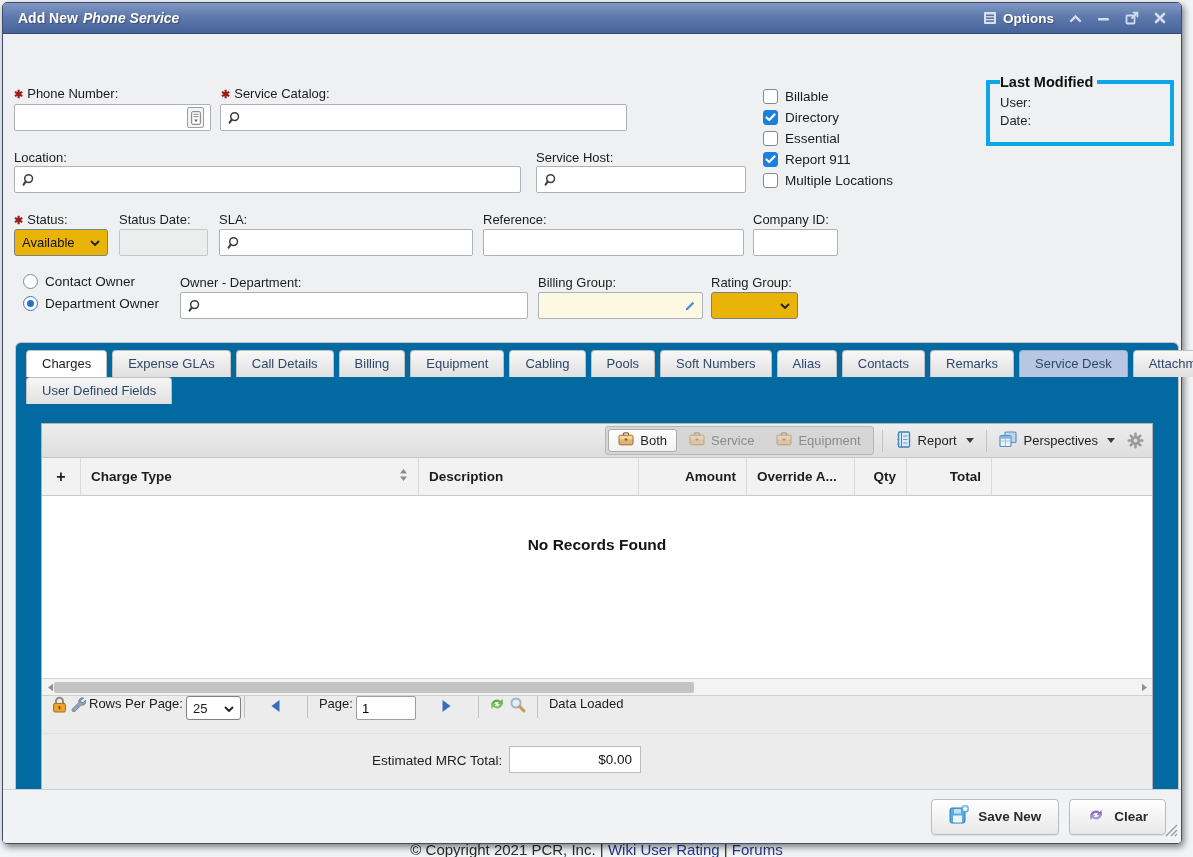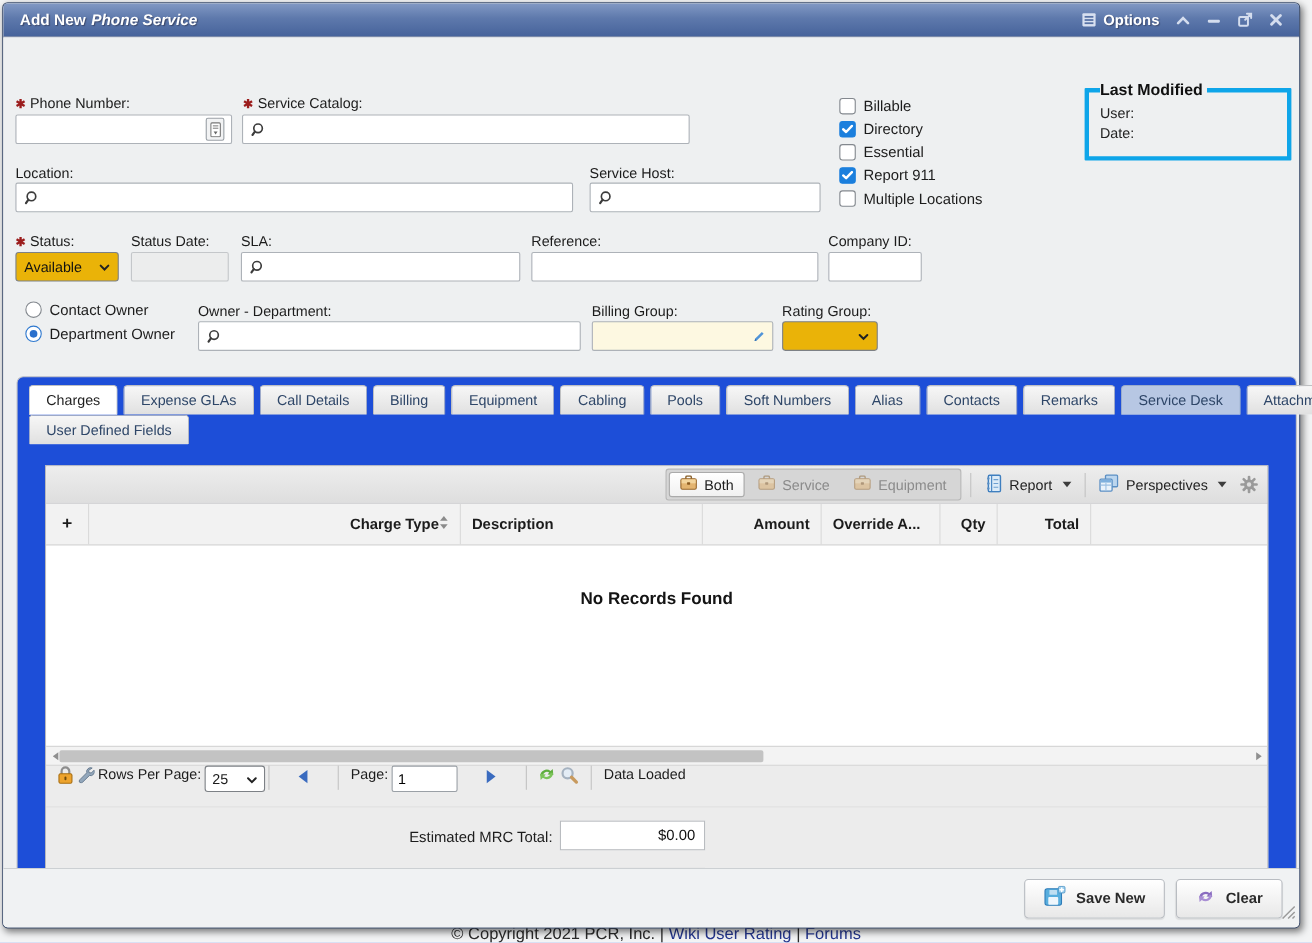--- a/index.html
+++ b/index.html
@@ -41,41 +41,41 @@
   .radio-row{position:absolute;display:flex;align-items:center;gap:7px;cursor:pointer}
   .rad{width:15px;height:15px;border:1px solid #83888e;border-radius:50%;background:#fff;position:relative}
   .rad.sel{border-color:#2f79cf}
   .rad.sel::after{content:"";position:absolute;left:3px;top:3px;width:7px;height:7px;border-radius:50%;background:#2a70cc}
 
   fieldset.lastmod{position:absolute;left:983px;top:40px;width:188px;height:72px;border:4px solid #0ea5e9;border-radius:1px;padding:2px 10px}
   fieldset.lastmod legend{font-size:14.5px;font-weight:bold;color:#101010;padding:0 4px 0 0}
   .lm-line{font-size:13px;color:#222;margin-top:3px}
 
   
-  .tabpanel{position:absolute;left:12px;top:308px;width:1164px;height:463px;background:#1d4ed8;border:1px solid #c3c4c6;border-radius:6px}
+  .tabpanel{position:absolute;left:12px;top:308px;width:1164px;height:463px;background:#0369a1;border:1px solid #c3c4c6;border-radius:6px}
   .tabrow{display:flex;gap:5px;padding:7px 10px 0 10px}
   .tabrow.second{padding-top:0}
   .tab{height:27px;line-height:25px;padding:0 15px;font-size:13px;color:#2e4668;background:linear-gradient(#f7f7f7,#e0e0e0);
     border:1px solid #bfc0c2;border-bottom:none;border-radius:4px 4px 0 0;cursor:pointer;white-space:nowrap}
   .tab.active{background:#fff;color:#1e1e1e}
   .tab.hl{background:#b7c7e3;border-color:#9aaccb}
 
   .grid{position:absolute;left:25px;top:80px;width:1112px;border:1px solid #b3b3b5;background:#fff}
   .gtoolbar{height:34px;background:linear-gradient(#ededed,#dedede);border-bottom:1px solid #c3c3c5;display:flex;align-items:center;justify-content:flex-end;gap:8px;padding:0 8px}
   .tgroup{display:flex;gap:2px;background:#d6d6d6;border:1px solid #b7b7b7;border-radius:3px;padding:2px}
   .tgbtn{display:flex;align-items:center;gap:6px;font-size:13px;color:#8b8b8b;padding:2px 9px;border-radius:3px;border:1px solid transparent;cursor:pointer}
   .tgbtn.sel{background:linear-gradient(#fff,#f1f1f1);border-color:#ababab;color:#1e1e1e}
   .vsep{width:1px;height:22px;background:#c2c2c2}
   .flatbtn{display:flex;align-items:center;gap:7px;font-size:13px;color:#1e1e1e;cursor:pointer;padding:2px 4px}
   .caret{width:0;height:0;border-left:4px solid transparent;border-right:4px solid transparent;border-top:5px solid #3c3c3c;margin-left:2px}
 
   .ghead{display:flex;height:38px;background:#f2f2f2;border-bottom:1px solid #c9c9c9;font-size:13.5px;font-weight:bold;color:#1c1c1c}
   .gcol{display:flex;align-items:center;padding:0 10px;border-right:1px solid #dadada;overflow:hidden;white-space:nowrap}
   .gcol.plus{width:39px;justify-content:center;font-size:16px;cursor:pointer}
-  .gcol.c-type{width:338px;justify-content:flex-end;cursor:pointer}
+  .gcol.c-type{width:338px;justify-content:space-between;cursor:pointer}
   .gcol.c-desc{width:220px}
   .gcol.c-amt{width:108px;justify-content:flex-end}
   .gcol.c-ovr{width:108px}
   .gcol.c-qty{width:52px;justify-content:flex-end}
   .gcol.c-tot{width:85px;justify-content:flex-end}
   .gcol.c-dat{flex:1;border-right:none}
   .gbody{height:182px;background:#fff;position:relative}
   .norec{position:absolute;left:0;right:0;top:40px;text-align:center;font-size:15.5px;font-weight:bold;color:#141414}
 
   .hscroll{height:17px;background:#f3f3f3;border-top:1px solid #d4d4d4;position:relative}

